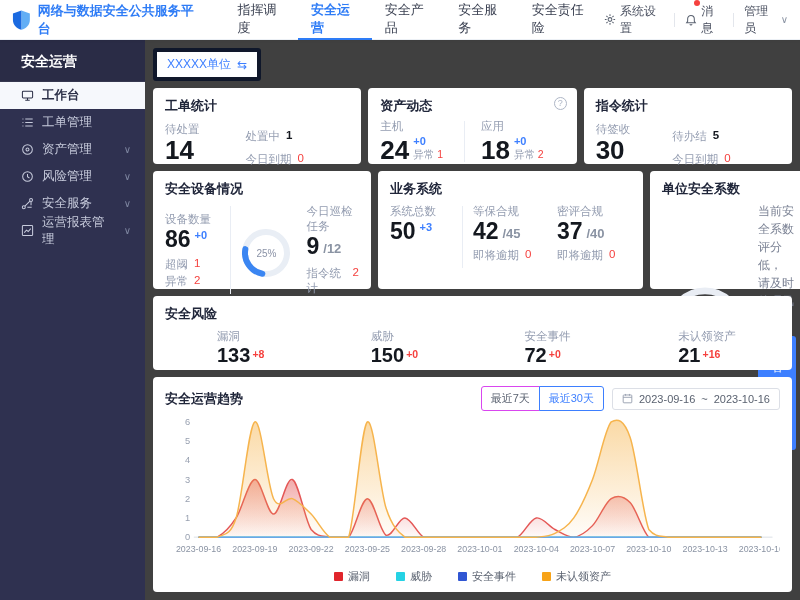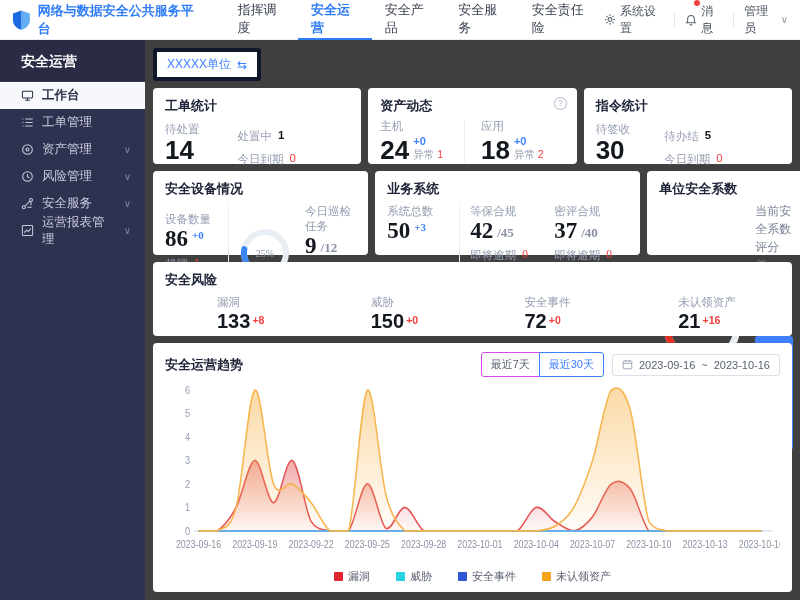--- a/index.html
+++ b/index.html
@@ -30,29 +30,29 @@
   .sb-item .chev { color:#7e86a0; }
 
   .content { flex:1; min-width:0; padding:8px; display:flex; flex-direction:column; gap:7px; overflow:hidden; }
 
   .unit-tag { align-self:flex-start; display:flex; align-items:center; gap:6px; background:#fdfefe; border:4px solid #0f172a; color:#3d7fff; font-size:12px; padding:4px 10px; border-radius:3px; cursor:pointer; }
 
   .grid3 { display:grid; grid-template-columns:1fr 1fr 1fr; gap:7px; flex:none; }
   .card { background:#fff; border-radius:4px; padding:9px 12px; position:relative; }
   .card-title { font-size:13px; font-weight:bold; color:#20263a; }
   .row1 .card { height:76px; }
-  .row2 .card { height:84px;font-family:Liberation Serif, serif; }
+  .row2 .card { height:118px; }
   .muted { color:#939cb0; font-size:11.5px; }
   .big { font-size:26px; font-weight:bold; color:#14181f; line-height:1.05; }
   .big-sm { font-size:23px; font-weight:bold; color:#14181f; line-height:1.05; }
   .delta-blue { color:#3d7fff; font-size:11px; font-weight:bold; }
   .red { color:#f5413e; }
   .dark { color:#14181f; font-weight:bold; }
   .kv { font-size:11.5px; color:#939cb0; display:flex; gap:6px; }
-  .stack { display:flex; flex-direction:column; gap:8px; justify-content:center; }
+  .stack { display:flex; flex-direction:column; gap:8px; justify-content:center;margin-left:8px; }
   .hflex { display:flex; align-items:center; }
   .divider { width:1px; background:#e9edf4; align-self:stretch; margin:2px 0; }
   .qicon { position:absolute; right:10px; top:9px; width:13px; height:13px; border:1px solid #aeb6c6; border-radius:50%; color:#aeb6c6; font-size:9px; line-height:11px; text-align:center; cursor:pointer; }
   .numline { display:flex; align-items:flex-end; gap:4px; }
   .frac { font-size:13px; color:#8a93a3; font-weight:bold; padding-bottom:2px; }
   .side-stack { display:flex; flex-direction:column; justify-content:center; font-size:10.5px; line-height:1.3; padding-bottom:2px; }
 
   
   .gauge-wrap { position:relative; width:86px; height:86px; flex:none; }
   .gauge-val { position:absolute; top:34px; left:0; right:0; text-align:center; color:#e02e24; font-size:15px; font-weight:bold; }

